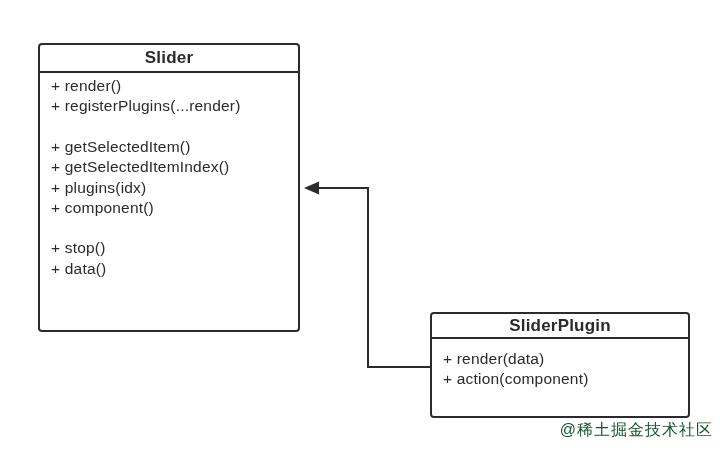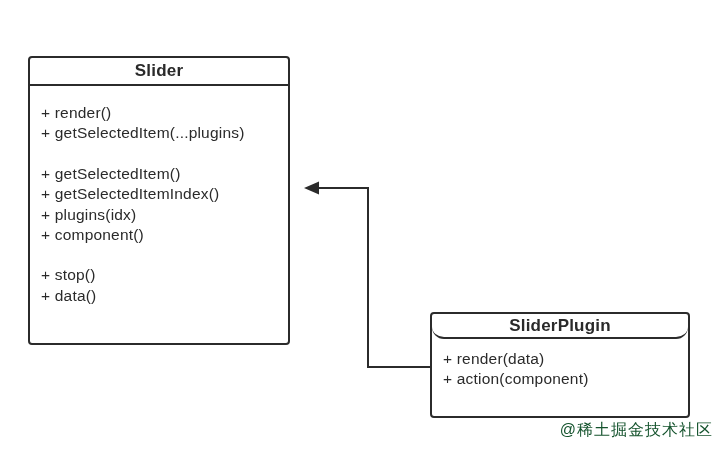--- a/index.html
+++ b/index.html
@@ -24,25 +24,24 @@
     height: 450px;
   }
   .uml-class {
     position: absolute;
     box-sizing: border-box;
     background: #ffffff;
     border: 2px solid #2b2b2b;
     border-radius: 4px;
   }
   .slider-box {
-    left: 28px;
+    left: 38px;
     top: 43px;
     width: 262px;
     height: 289px;
-    margin-top: 13px;
   }
   .plugin-box {
     left: 430px;
     top: 312px;
     width: 260px;
     height: 106px;
   }
   .uml-title {
     box-sizing: border-box;
     border-bottom: 2px solid #2b2b2b;
@@ -51,28 +50,27 @@
     font-size: 17px;
     letter-spacing: 0.2px;
   }
   .slider-box .uml-title {
     height: 28px;
     line-height: 26px;
   }
   .plugin-box .uml-title {
     height: 25px;
     line-height: 23px;
-    border-radius: 12px;
   }
   .uml-body {
     box-sizing: border-box;
     padding-left: 11px;
     padding-right: 6px;
   }
-  .slider-box .uml-body { padding-top: 17px; }
+  .slider-box .uml-body { padding-top: 3px; }
   .plugin-box .uml-body { padding-top: 10px; }
   .member {
     font-size: 15.5px;
     line-height: 20.4px;
     height: 20.4px;
     white-space: nowrap;
     letter-spacing: 0.2px;
   }
   .group-spacer {
     height: 20px;
@@ -94,21 +92,21 @@
 
   <svg class="connector-svg" viewBox="0 0 720 450" xmlns="http://www.w3.org/2000/svg">
     <path d="M430 367 H368 V188 H319" fill="none" stroke="#2b2b2b" stroke-width="2"></path>
     <polygon points="304,188 319,181.5 319,194.5" fill="#2b2b2b"></polygon>
   </svg>
 
   <div class="uml-class slider-box">
     <div class="uml-title">Slider</div>
     <div class="uml-body">
       <div class="member">+ render()</div>
-      <div class="member">+ getSelectedItem(...plugins)</div>
+      <div class="member">+ registerPlugins(...render)</div>
       <div class="group-spacer"></div>
       <div class="member">+ getSelectedItem()</div>
       <div class="member">+ getSelectedItemIndex()</div>
       <div class="member">+ plugins(idx)</div>
       <div class="member">+ component()</div>
       <div class="group-spacer"></div>
       <div class="member">+ stop()</div>
       <div class="member">+ data()</div>
     </div>
   </div>

